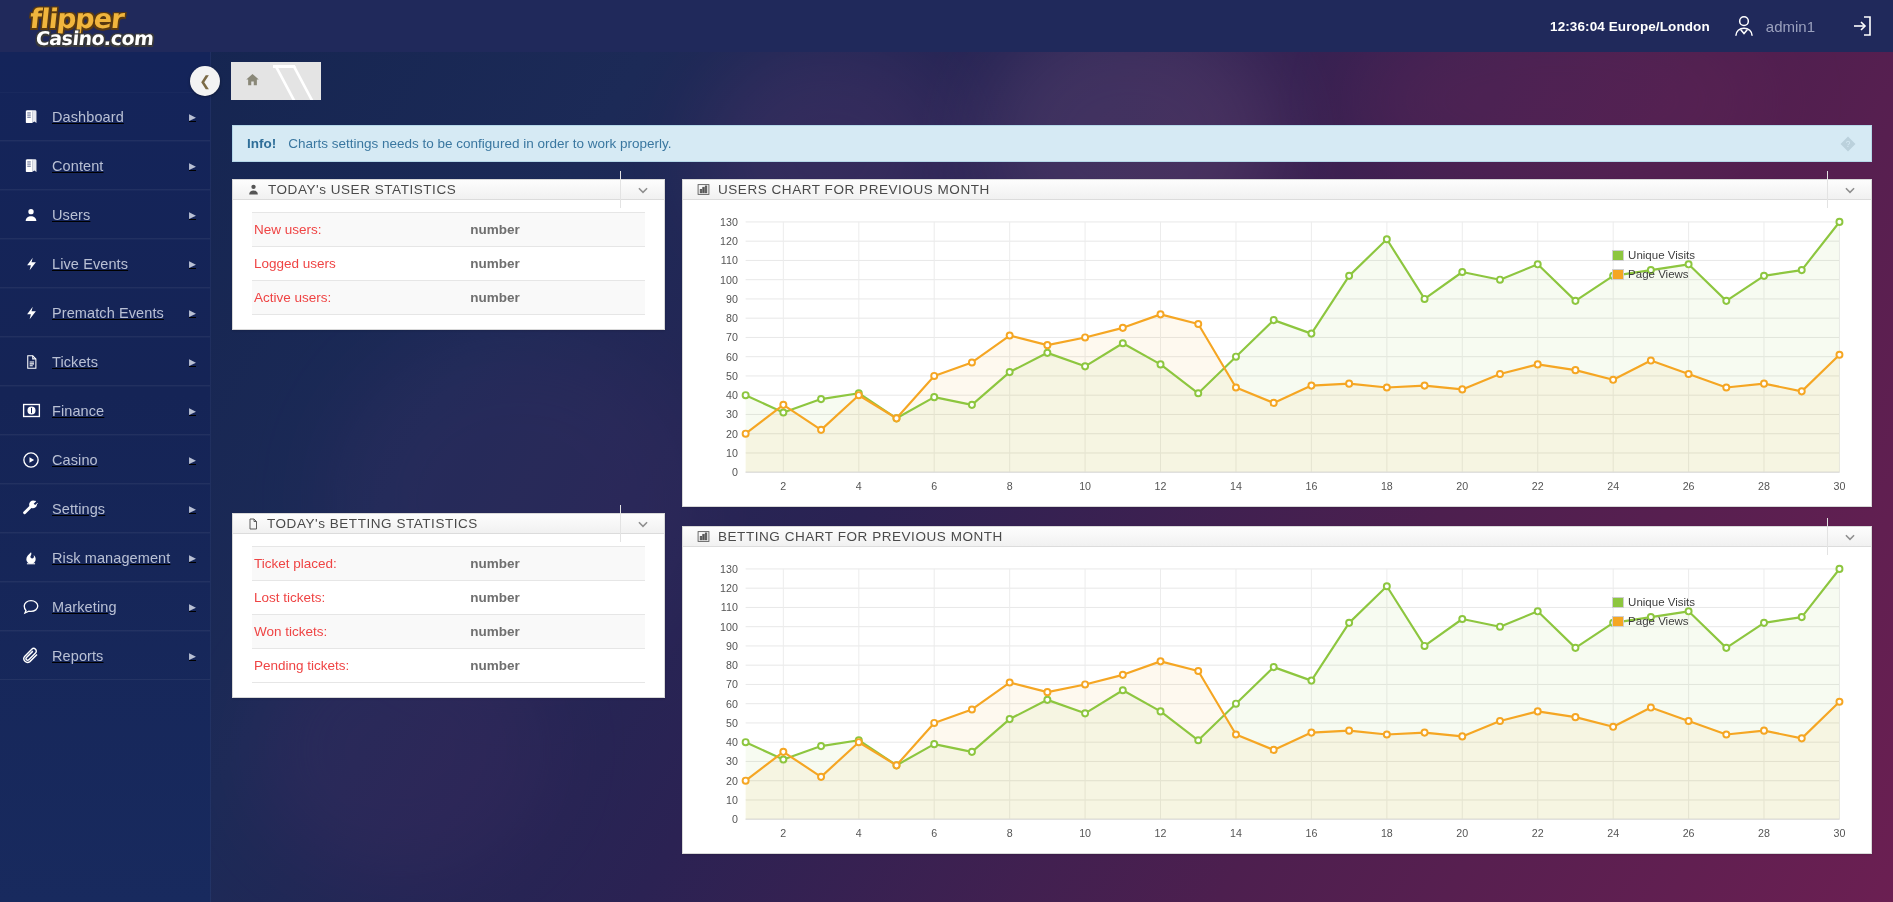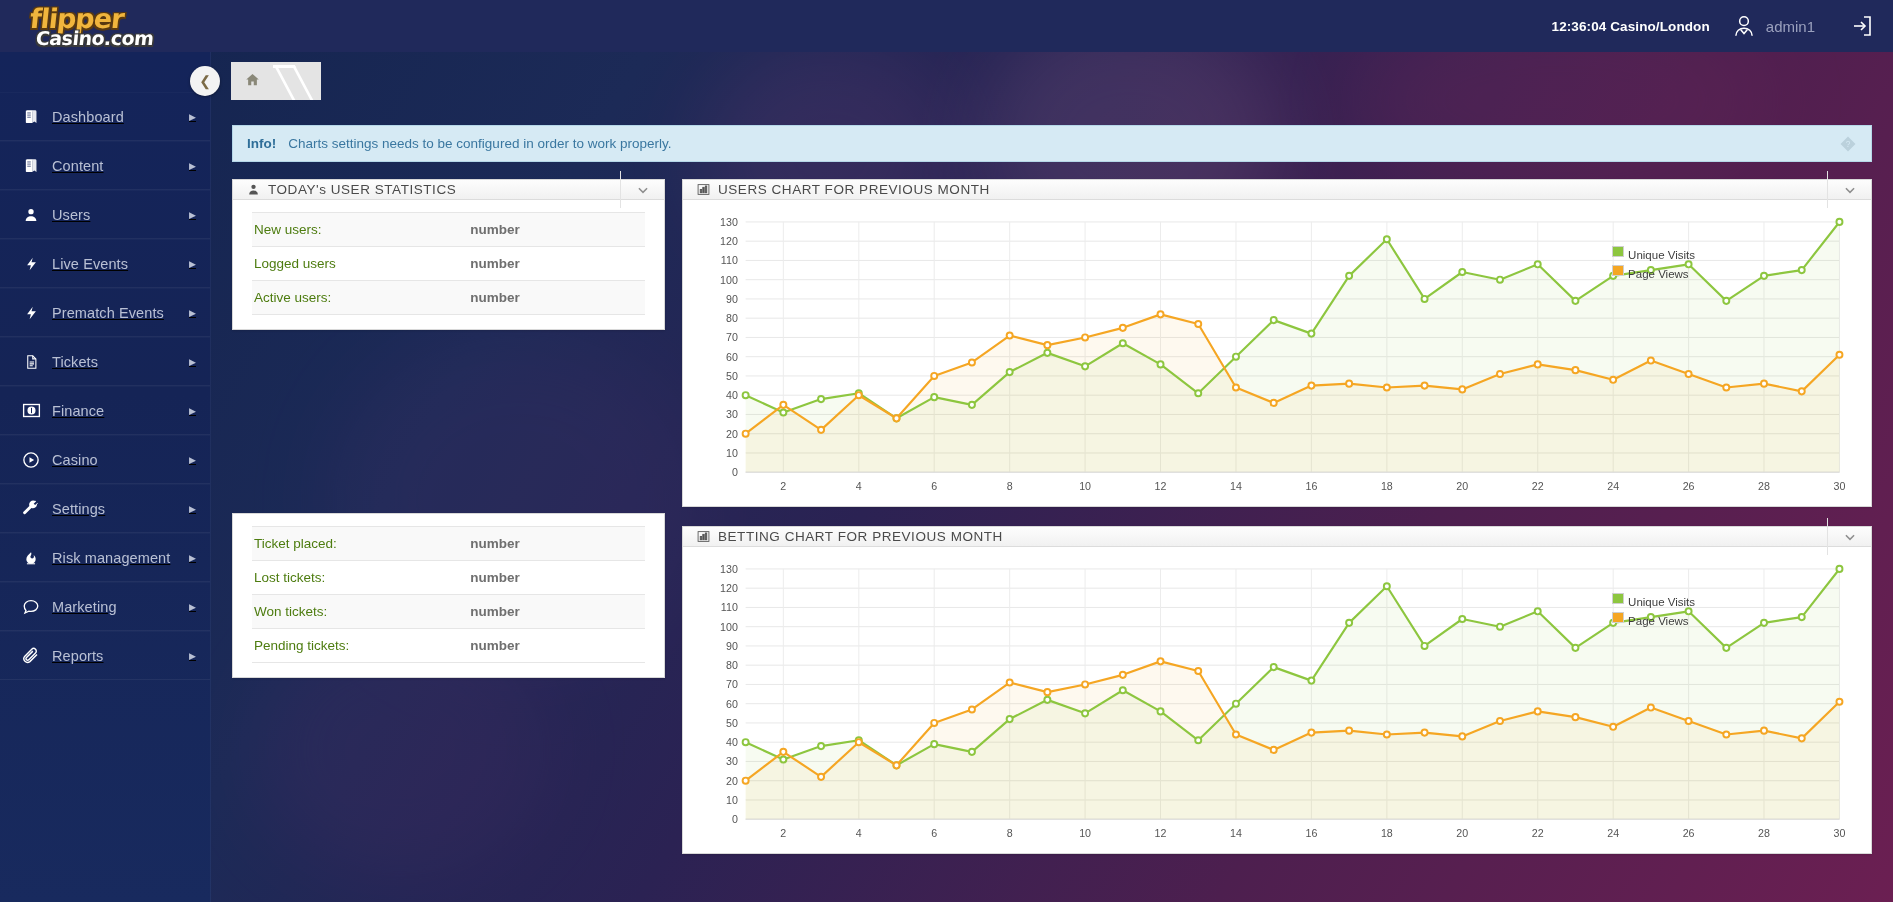--- a/index.html
+++ b/index.html
@@ -139,49 +139,49 @@
     margin-left: auto; width: 44px; height: 37px; border-left: 1px solid #e3e3e3;
     display:flex; align-items:center; justify-content:center; color:#8e8e8e; font-size: 14px;
     cursor: pointer;
   }
   .panel-body { padding: 12px 19px 14px 19px; }
 
   table.stats { width: 100%; border-collapse: collapse; }
   table.stats tr { border-bottom: 1px solid #e6e6e6; }
   table.stats tr:first-child { border-top: 1px solid #e6e6e6; }
   table.stats tr:nth-child(odd) { background: #f9f9f9; }
-  table.stats td { padding: 9px 4px 9px 2px; font-size: 13.5px; color: #4d7c0f; }
+  table.stats td { padding: 9px 4px 9px 2px; font-size: 13.5px; color: #ef4444; }
   table.stats td.val { font-weight: bold; color: #6f6f6f; width: 45%; }
 
   
   .chart-wrap { position: relative; height: 306px; padding: 14px 16px 4px 16px; }
   .chart-svg { display: block; width: 100%; height: 100%; }
   .legend-box {
     position: absolute; right: 176px; top: 46px;
     font-size: 11.5px; color: #3d3d3d; line-height: 19px;
   }
-  .legend-row { display: flex; align-items: flex-start; gap: 4px; }
+  .legend-row { display: flex; align-items: center; gap: 4px; }
   .legend-swatch { width: 12px; height: 11px; border: 1px solid #cfcfcf; display:inline-block;}
 </style>
 </head>
 <body>
 
 <div class="bg-blob b1"></div>
 <div class="bg-blob b2"></div>
 <div class="bg-blob b3"></div>
 <div class="bg-blob b4"></div>
 <div class="bg-blob b5"></div>
 
 <div class="topbar">
   <div class="logo">
     <span class="l1">flipper</span>
     <span class="l2">Casino.com</span>
   </div>
   <div class="topright">
-    <span class="clock">12:36:04 Casino/London</span>
+    <span class="clock">12:36:04 Europe/London</span>
     <span class="avatar-ico">
       <svg width="26" height="26" viewBox="0 0 24 24" fill="none" stroke="#ffffff" stroke-width="1.4">
         <circle cx="12" cy="7.5" r="4"></circle>
         <path d="M4.5 21c0-4.2 3.4-7 7.5-7s7.5 2.8 7.5 7"></path>
         <path d="M9 15.5 L12 19 L15 15.5"></path>
       </svg>
     </span>
     <span class="uname">admin1</span>
     <span class="logout-ico">
       <svg width="24" height="24" viewBox="0 0 24 24" fill="none" stroke="#ffffff" stroke-width="1.6">
@@ -389,20 +389,34 @@
             <tr>
               <td>Active users:</td>
               <td class="val">number</td>
             </tr>
           </tbody>
             </table>
         </div>
       </div>
 
       <div class="panel" style="margin-top:183px;">
+        <div class="panel-head">
+          <span class="ph-ico">
+            <svg width="12" height="14" viewBox="0 0 24 24" fill="none" stroke="#555" stroke-width="1.9">
+                <path d="M6 2h8l5 5v15H6z"></path>
+                <path d="M14 2v5h5"></path>
+              </svg>
+          </span>
+          <span class="panel-title">TODAY's BETTING STATISTICS</span>
+          <span class="panel-toggle">
+            <svg width="14" height="14" viewBox="0 0 24 24" fill="none" stroke="#8e8e8e" stroke-width="2.6">
+                <path d="M5 9 L12 16 L19 9"></path>
+              </svg>
+          </span>
+        </div>
         <div class="panel-body">
           <table class="stats">
             <tbody>
                 <tr>
               <td>Ticket placed:</td>
               <td class="val">number</td>
             </tr>
             <tr>
               <td>Lost tickets:</td>
               <td class="val">number</td>

